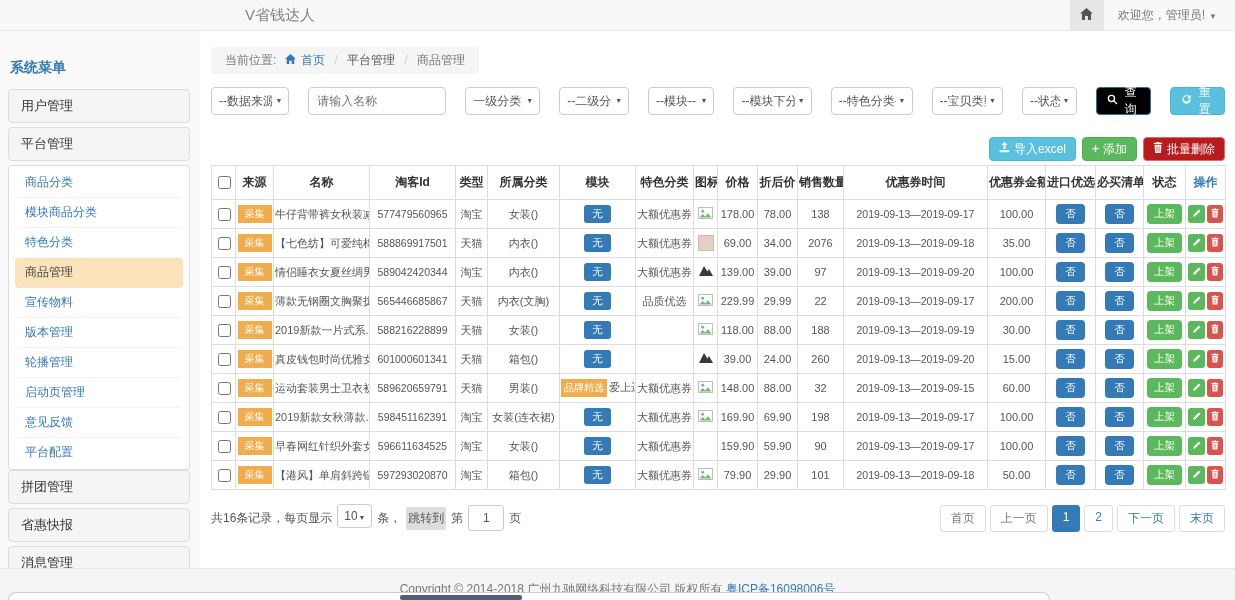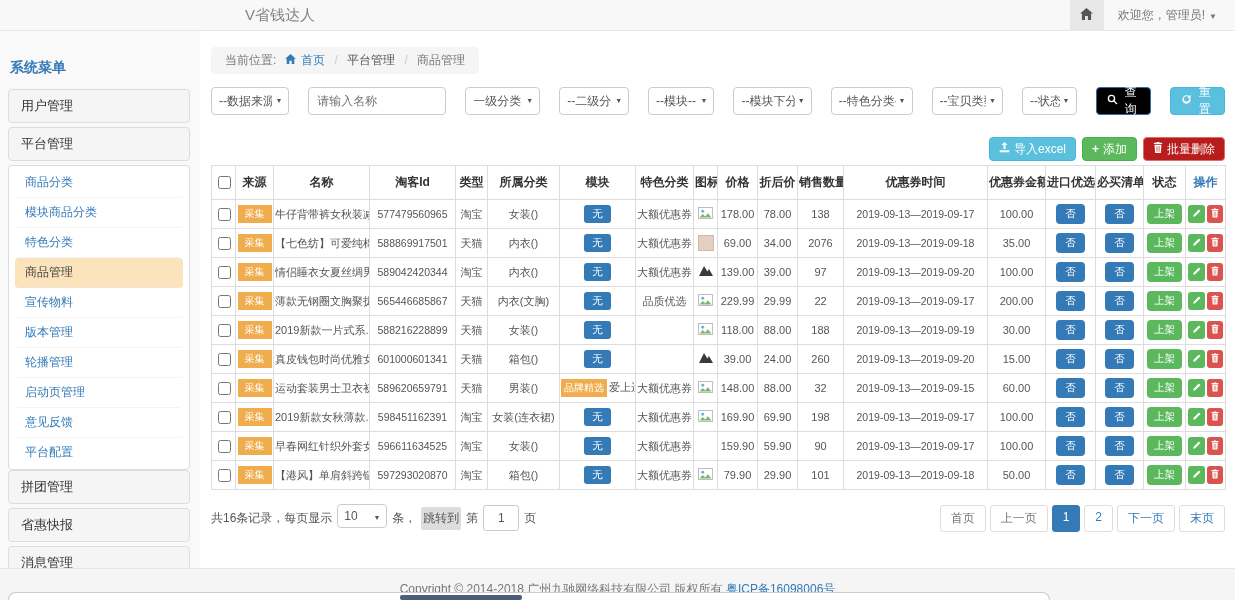--- a/index.html
+++ b/index.html
@@ -484,21 +484,21 @@
               </svg></span><span class="btn-del"><svg width="8" height="10" viewBox="0 0 14 16" fill="#fff">
                 <path d="M5 0h4v1h4v2H1V1h4zM2 4h10l-.8 12H2.8zM5 6v8h1V6zm3 0v8h1V6z"></path>
               </svg></span></td>
         </tr>
       </tbody>
   </table>
 
   <div class="pagerow">
     <div class="pageleft">
       <span>共16条记录，每页显示</span>
-      <span class="select-wrap" style="width:50px;"><select style="height:24px;padding:0 14px 0 6px;"><option>10</option></select></span>
+      <span class="select-wrap" style="width:35px;"><select style="height:24px;padding:0 14px 0 6px;"><option>10</option></select></span>
       <span>条，</span>
       <span class="jump">跳转到</span>
       <span>第</span>
       <input class="page-input" type="text" value="1" style="">
       <span>页</span>
     </div>
     <div class="pager">
         <span class="pg-btn muted">首页</span>
         <span class="pg-btn muted">上一页</span>
         <span class="pg-btn active">1</span>

